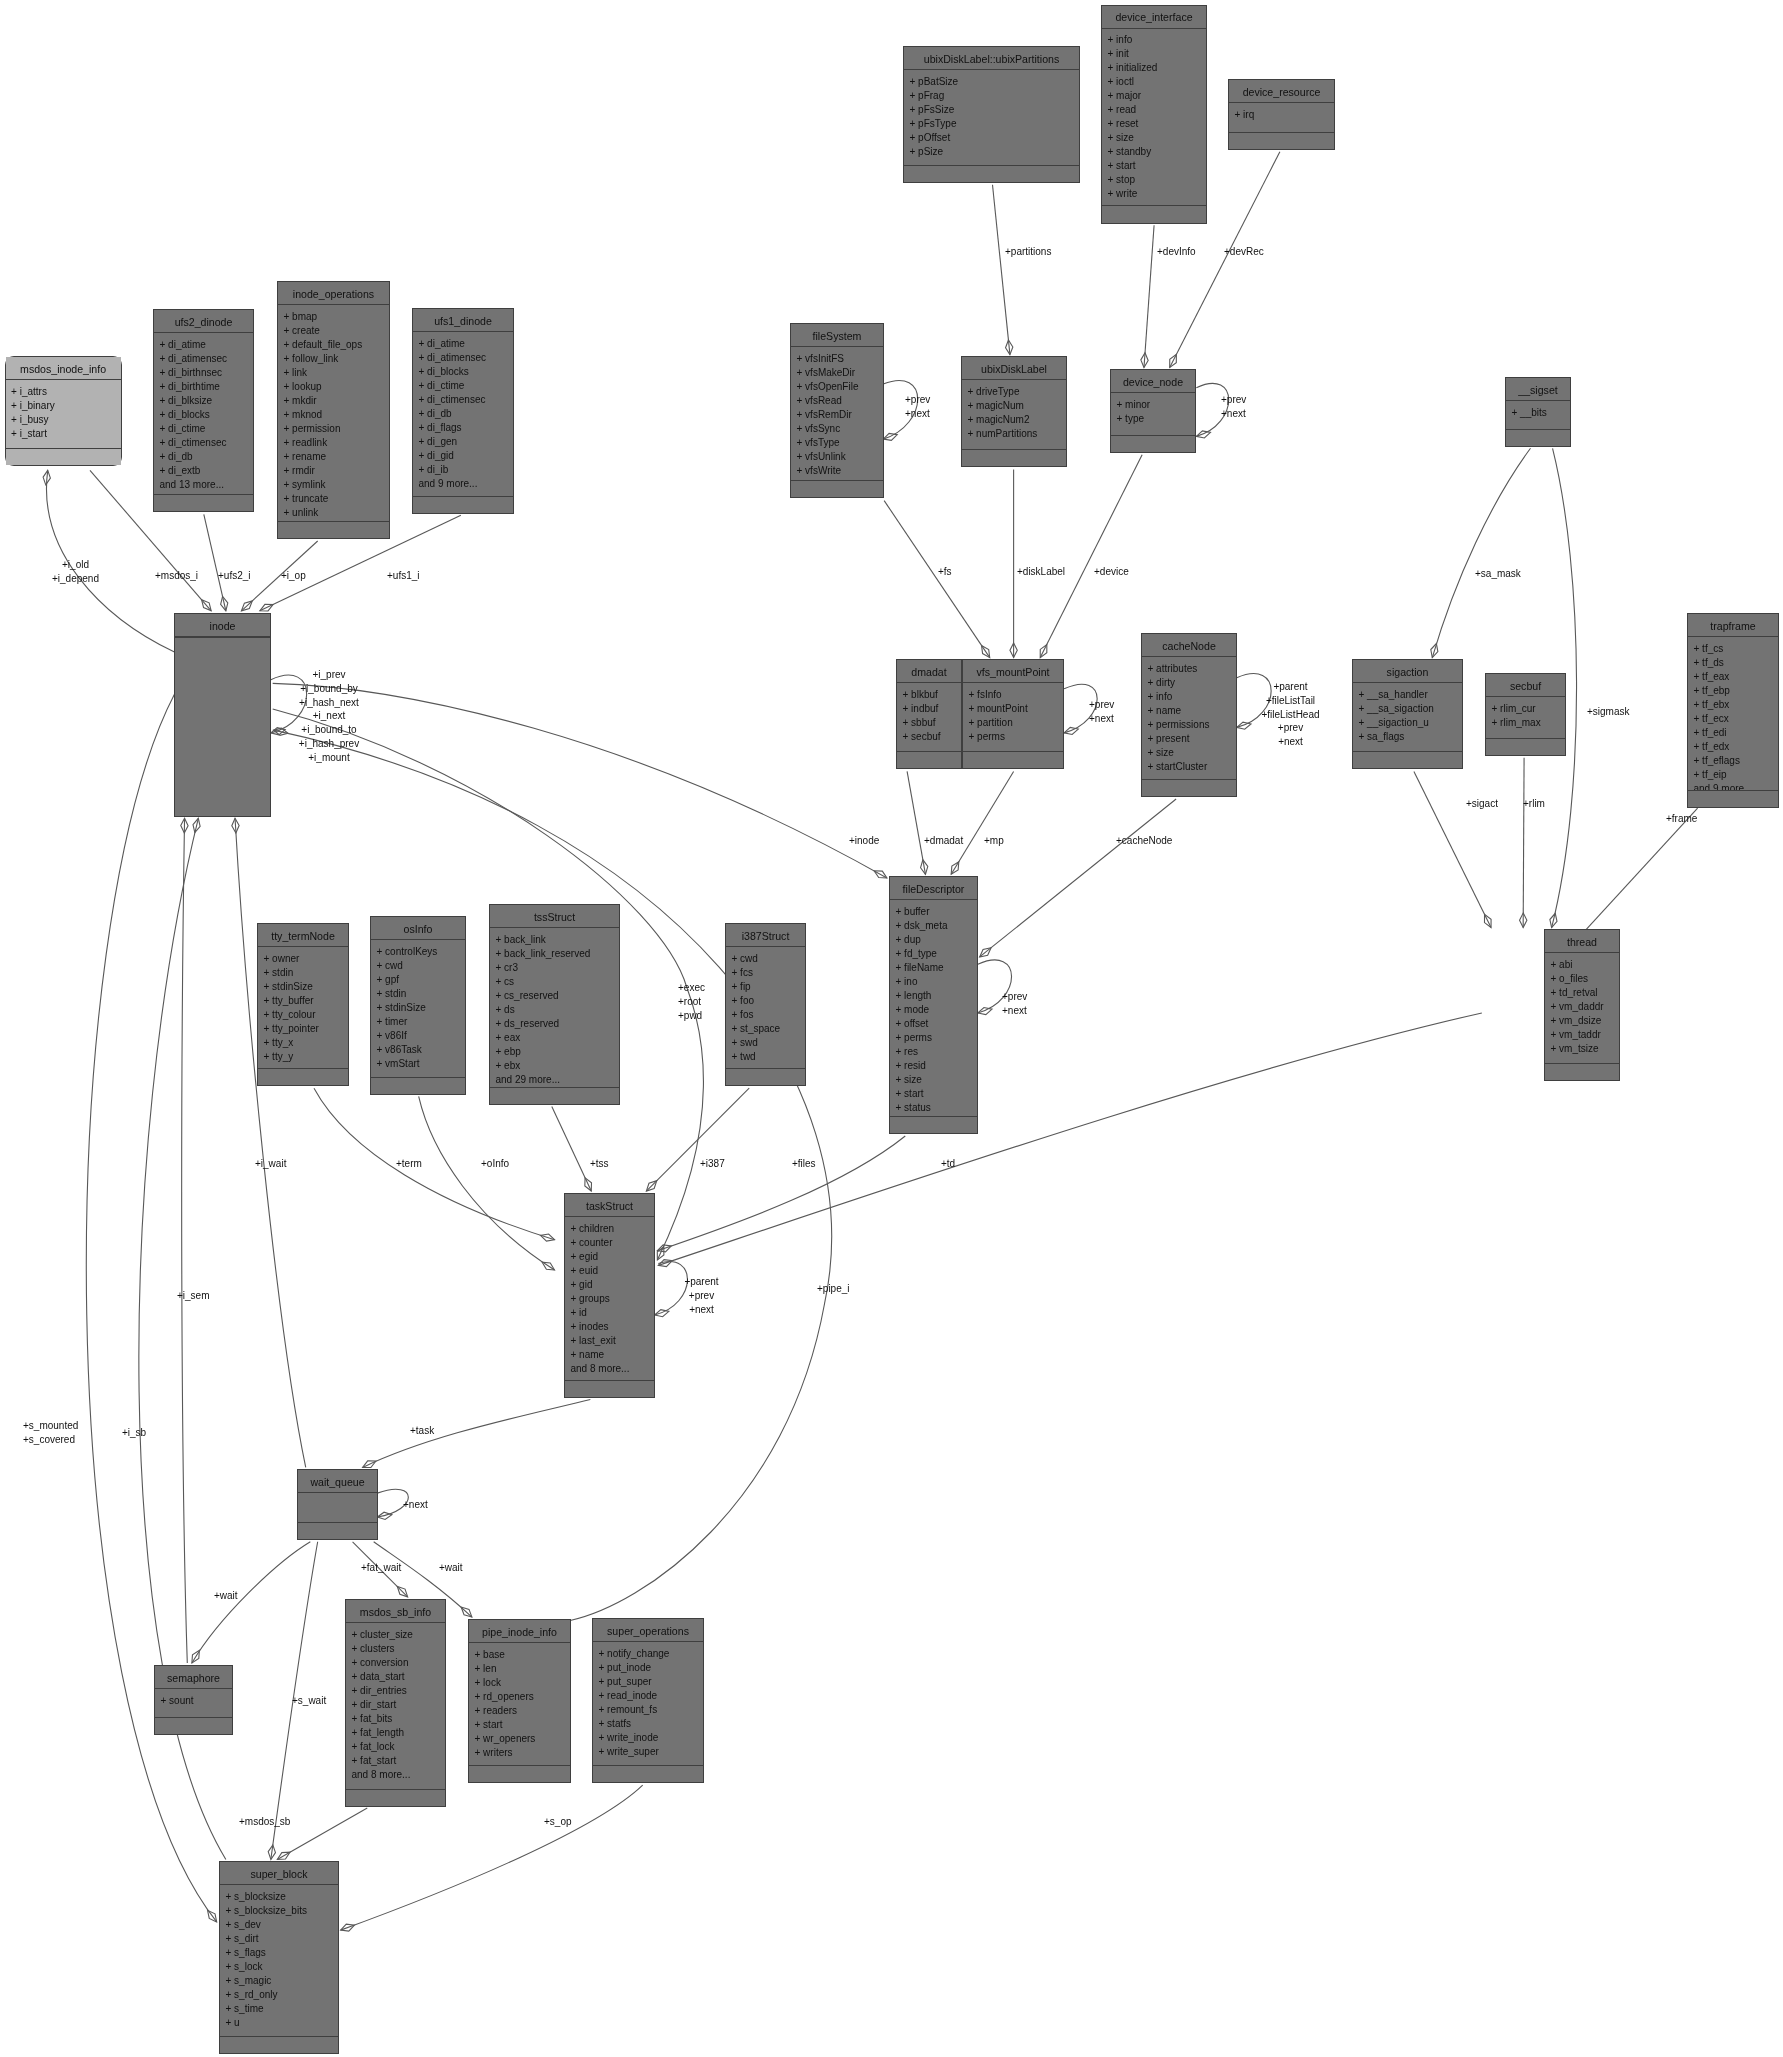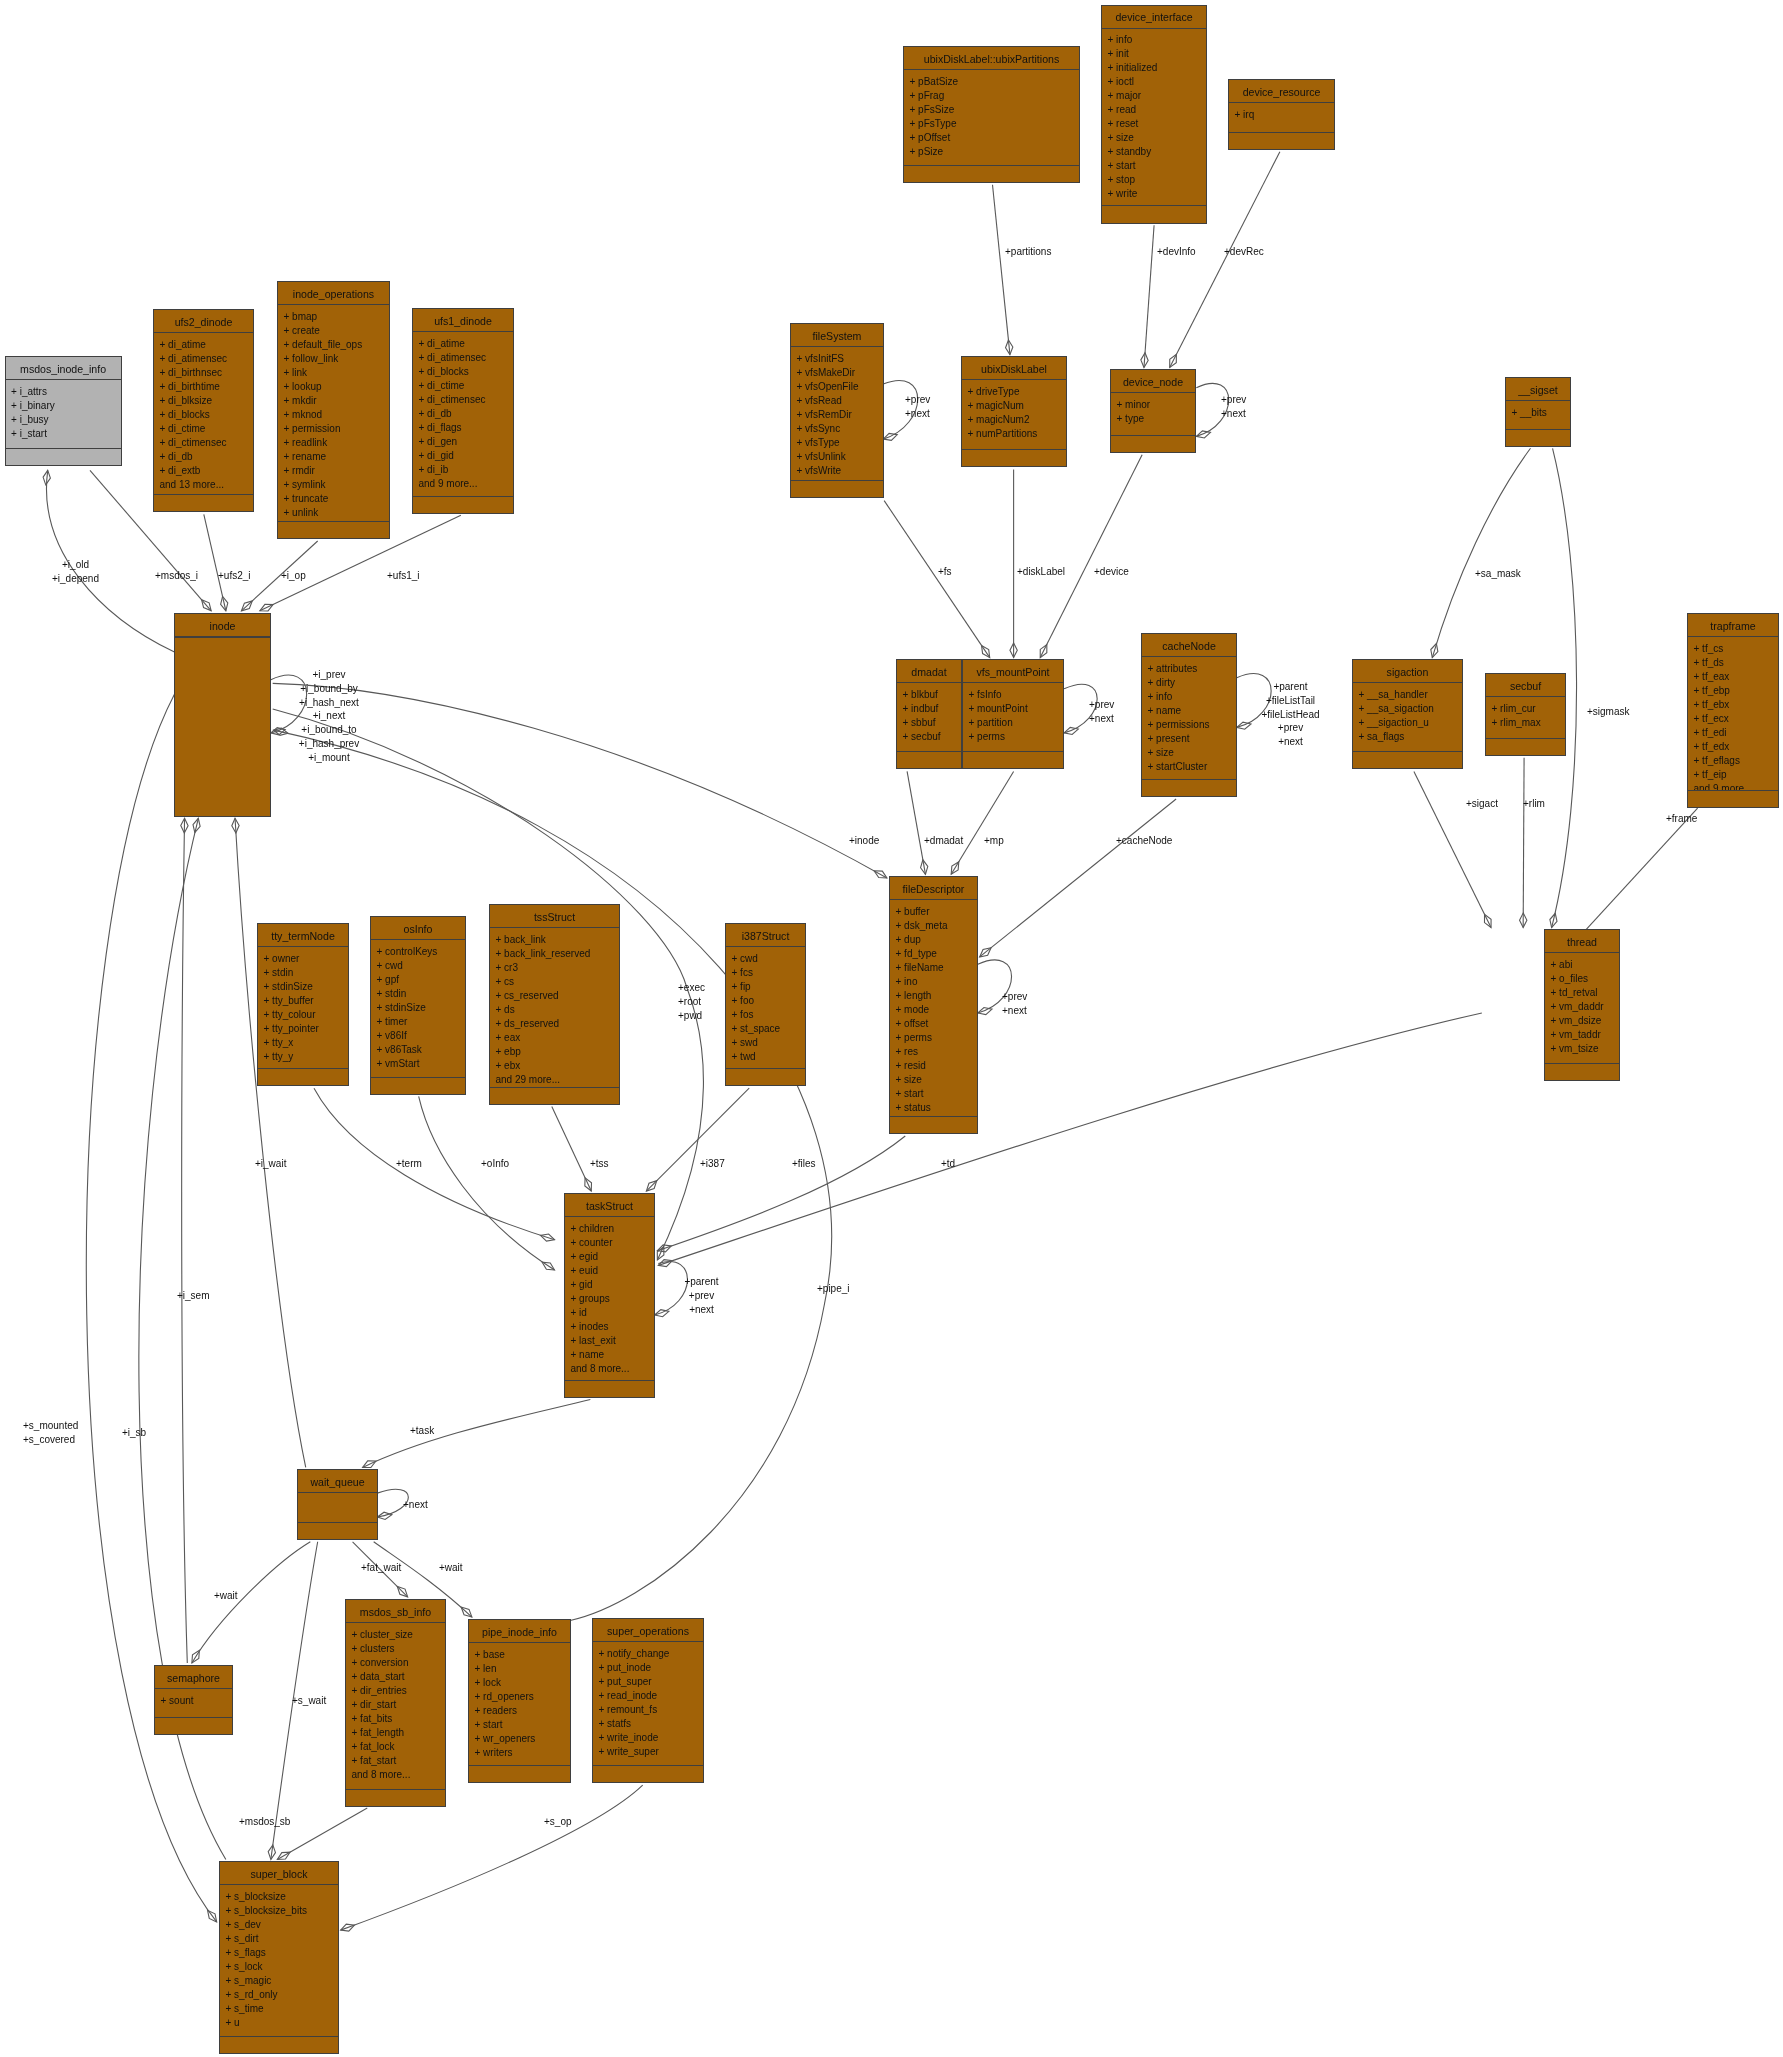--- a/index.html
+++ b/index.html
@@ -1,22 +1,22 @@
 <!DOCTYPE html>
 <html style="font-size:14.7px"><head>
 <meta charset="utf-8">
 <style>
   html,body{margin:0;padding:0;background:#ffffff;}
   #canvas{position:relative;width:1783px;height:2058px;background:#ffffff;overflow:hidden;
           font-family:"Liberation Sans",sans-serif;}
   #edges{position:absolute;left:0;top:0;z-index:1;}
   #edges path{fill:none;stroke:#585858;stroke-width:1.2;}
-  .cls{position:absolute;background:#a16207;border:1.8px solid #3f3f3f;display:flex;flex-direction:column;
+  .cls{position:absolute;background:#737373;border:1.8px solid #3f3f3f;display:flex;flex-direction:column;
        box-sizing:border-box;z-index:2;}
-  .cls.hl{background:#b2b2b2;}
+  .cls.hl{background:#b2b2b2;border-radius:9px;}
   .cls.hl .cls-title,.cls.hl .cls-attrs,.cls.hl .cls-footer{background:#b2b2b2;}
   .cls-title{flex:0 0 auto;text-align:center;font-size:10.6px;color:#111;padding:5.5px 2.8px 4.6px 2.8px;
              border-bottom:1.8px solid #3f3f3f;white-space:nowrap;overflow:hidden;}
   .cls-attrs{flex:1 1 auto;padding:4.6px 3.7px 1.8px 5.5px;font-size:10px;color:#111;line-height:14px;
              overflow:hidden;text-align:left;}
   .cls-footer{flex:0 0 16.5px;border-top:1.8px solid #3f3f3f;}
   .attr-line{white-space:nowrap;}
   .elabel{position:absolute;z-index:3;font-size:10px;color:#111;line-height:13.8px;white-space:pre-line;}
   .elabel.center{text-align:center;}
 </style>

